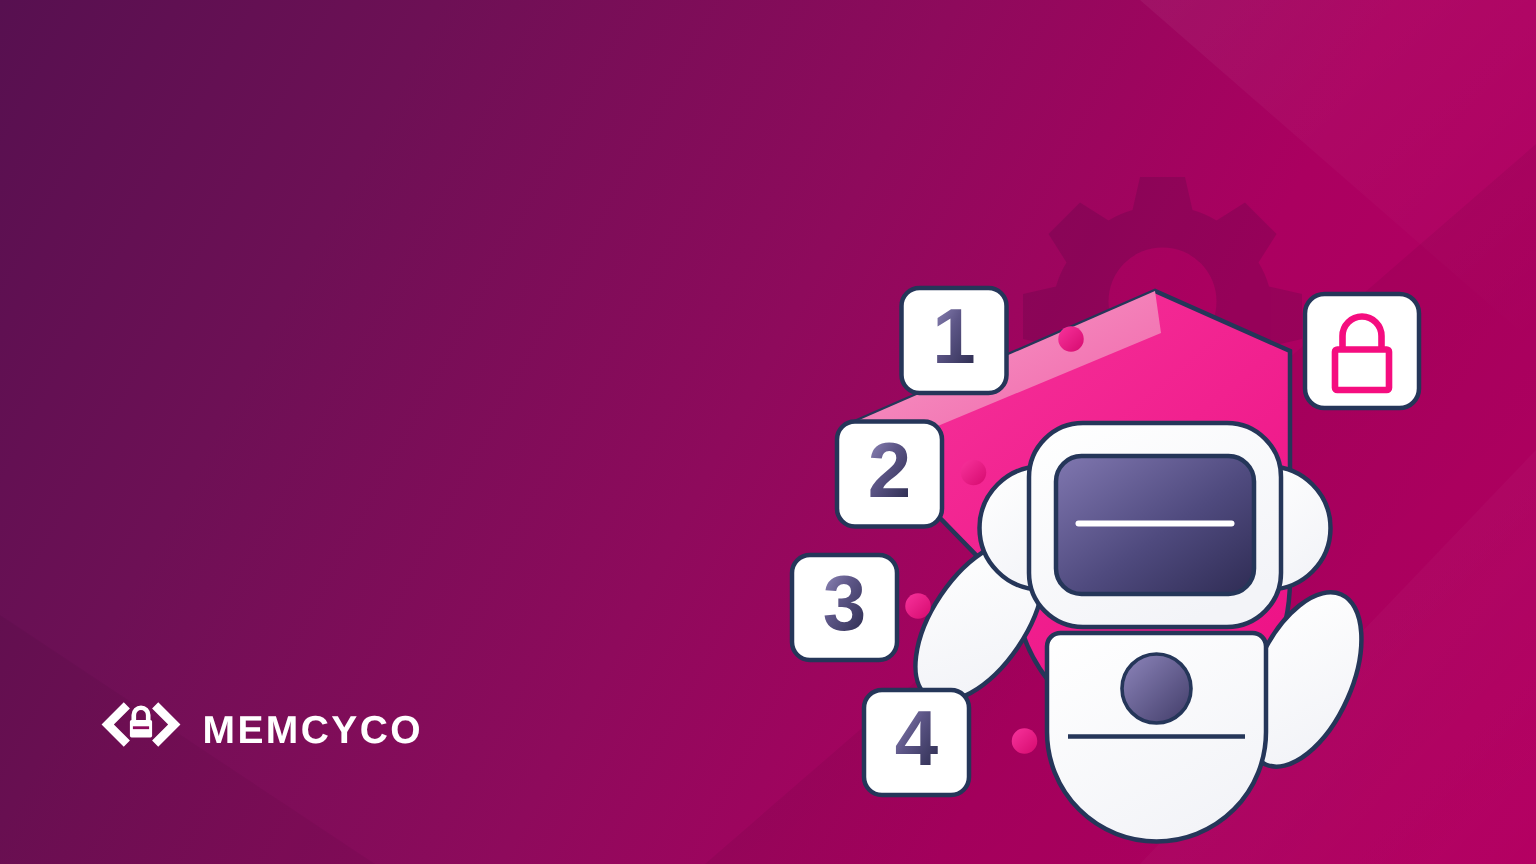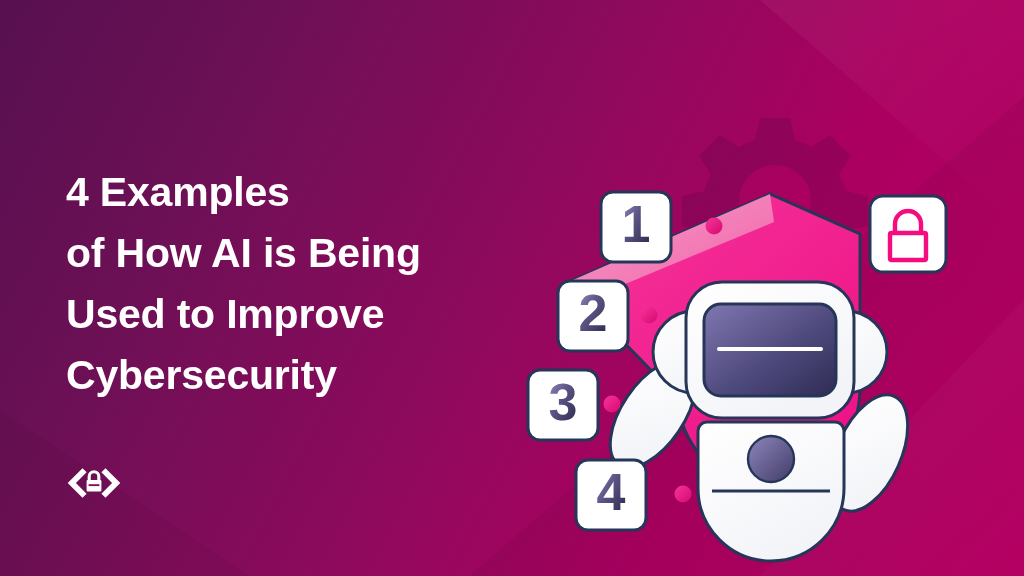--- a/index.html
+++ b/index.html
@@ -81,39 +81,36 @@
         <stop offset="1" stop-color="#000000" stop-opacity="0.02"></stop>
       </linearGradient>
     </defs>
     <polygon points="1024,0 1024,230 760,0" fill="url(#bgFacetA)"></polygon>
     <polygon points="1024,96 1024,576 470,576" fill="url(#bgFacetB)"></polygon>
     <polygon points="760,576 1024,300 1024,576" fill="url(#bgFacetA)"></polygon>
     <polygon points="0,576 250,576 0,410" fill="#000000" opacity="0.04"></polygon>
   </svg>
 
   <div class="left-col">
-    <h1 class="headline">4 Examples
-of How AI is Being
-Used to Improve
-Cybersecurity</h1>
 
     <div class="brand">
       <span class="brand-mark">
         <svg width="56" height="44" viewBox="0 0 56 44" aria-hidden="true">
 
           <path d="M14.5 3.2 L18.6 7.3 L7.9 18 L18.6 28.7 L14.5 32.8 L-0.3 18 Z" transform="translate(2,4)" fill="#ffffff"></path>
 
           <path d="M41.5 3.2 L37.4 7.3 L48.1 18 L37.4 28.7 L41.5 32.8 L56.3 18 Z" transform="translate(-2,4)" fill="#ffffff"></path>
 
           <path d="M23.2 19.2 v-3.6 a4.8 4.8 0 0 1 9.6 0 v3.6" fill="none" stroke="#ffffff" stroke-width="3.1"></path>
 
           <rect x="20.6" y="19.0" width="14.8" height="11.6" rx="1.1" fill="#ffffff"></rect>
           <rect x="22.6" y="23.2" width="10.8" height="1.9" fill="#8e0a5c"></rect>
         </svg>
       </span>
+      <span class="brand-name">MEMCYCO</span>
     </div>
   </div>
 
   <svg class="art-svg" width="516" height="480" viewBox="0 0 516 480">
     <defs>
       <linearGradient id="shieldGrad" x1="0.1" y1="0" x2="0.9" y2="1">
         <stop offset="0" stop-color="#f6339a"></stop>
         <stop offset="1" stop-color="#ec0f84"></stop>
       </linearGradient>
       <linearGradient id="shieldFacet" x1="0" y1="0" x2="1" y2="1">

